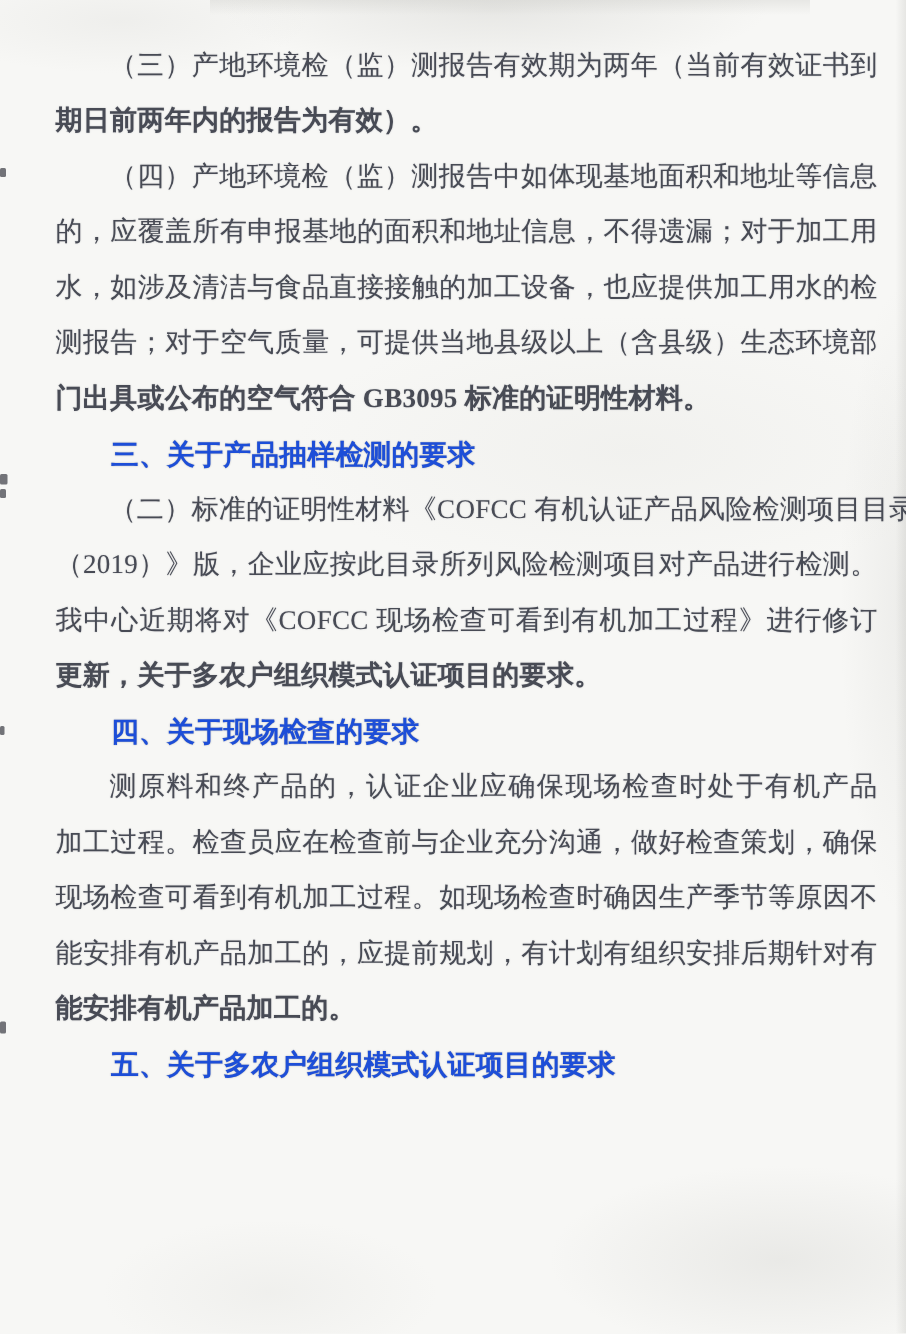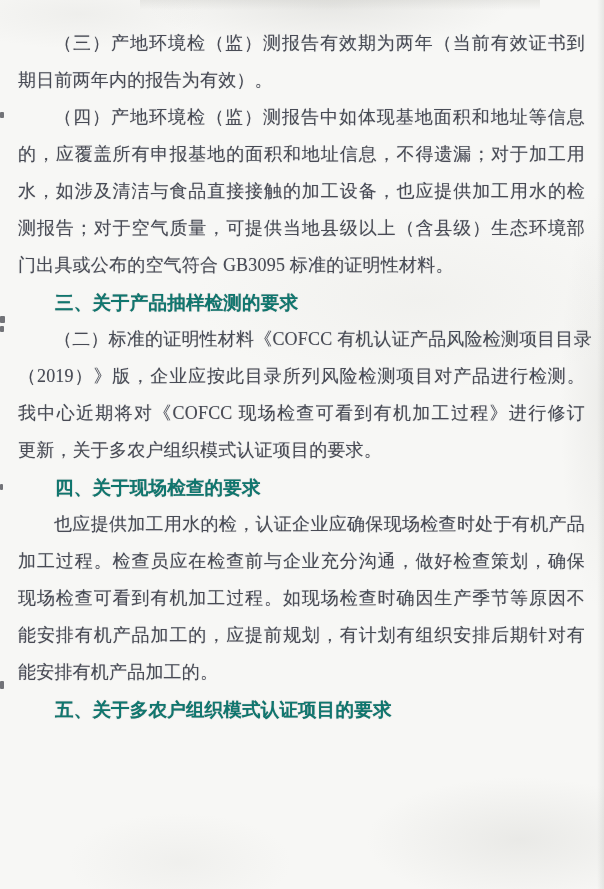--- a/index.html
+++ b/index.html
@@ -22,47 +22,48 @@
       radial-gradient(ellipse 300px 120px at 420px 300px, rgba(230,230,226,0.35), rgba(230,230,226,0) 75%);
     font-family: "Liberation Serif", "DejaVu Serif", serif;
   }
 
   .doc {
     position: absolute;
     left: 0;
     top: 0;
     box-sizing: border-box;
     width: 604px;
-    padding: 25px 19px 0 18px;
+    padding: 25px 19px 0 37px;
     color: #484b55;
     text-shadow: 0 0 1px rgba(72,75,85,0.35);
   }
 
   .block { margin: 0; }
 
   .line {
     height: 37px;
     line-height: 37px;
     font-size: 18px;
     letter-spacing: 0.2px;
     text-align: justify;
     text-align-last: justify;
     text-justify: inter-character;
     white-space: nowrap;
   }
   .line.indent { text-indent: 2em; }
   .line.last {
     text-align: left;
     text-align-last: left;
+    font-weight: bold;
   }
   .line.heading-line {
     font-family: "Liberation Sans", "DejaVu Sans", sans-serif;
     font-weight: 700;
     font-size: 18.5px;
-    color: #0f766e;
+    color: #1d4ed8;
     text-shadow: 0 0 1px rgba(53,55,63,0.45);
   }
 
   
   .artifact {
     position: absolute;
     left: 0;
     background: #5a5c62;
     border-radius: 1px;
     opacity: 0.85;
@@ -115,21 +116,21 @@
     <div class="block para">
       <div class="line indent">（二）标准的证明性材料《COFCC 有机认证产品风险检测项目目录</div>
       <div class="line">（2019）》版，企业应按此目录所列风险检测项目对产品进行检测。</div>
       <div class="line">我中心近期将对《COFCC 现场检查可看到有机加工过程》进行修订</div>
       <div class="line last">更新，关于多农户组织模式认证项目的要求。</div>
     </div>
     <div class="block heading">
       <div class="line indent last heading-line">四、关于现场检查的要求</div>
     </div>
     <div class="block para">
-      <div class="line indent">也应提供加工用水的检，认证企业应确保现场检查时处于有机产品</div>
+      <div class="line indent">测原料和终产品的，认证企业应确保现场检查时处于有机产品</div>
       <div class="line">加工过程。检查员应在检查前与企业充分沟通，做好检查策划，确保</div>
       <div class="line">现场检查可看到有机加工过程。如现场检查时确因生产季节等原因不</div>
       <div class="line">能安排有机产品加工的，应提前规划，有计划有组织安排后期针对有</div>
       <div class="line last">能安排有机产品加工的。</div>
     </div>
     <div class="block heading">
       <div class="line indent last heading-line">五、关于多农户组织模式认证项目的要求</div>
     </div>
   </div>
 

